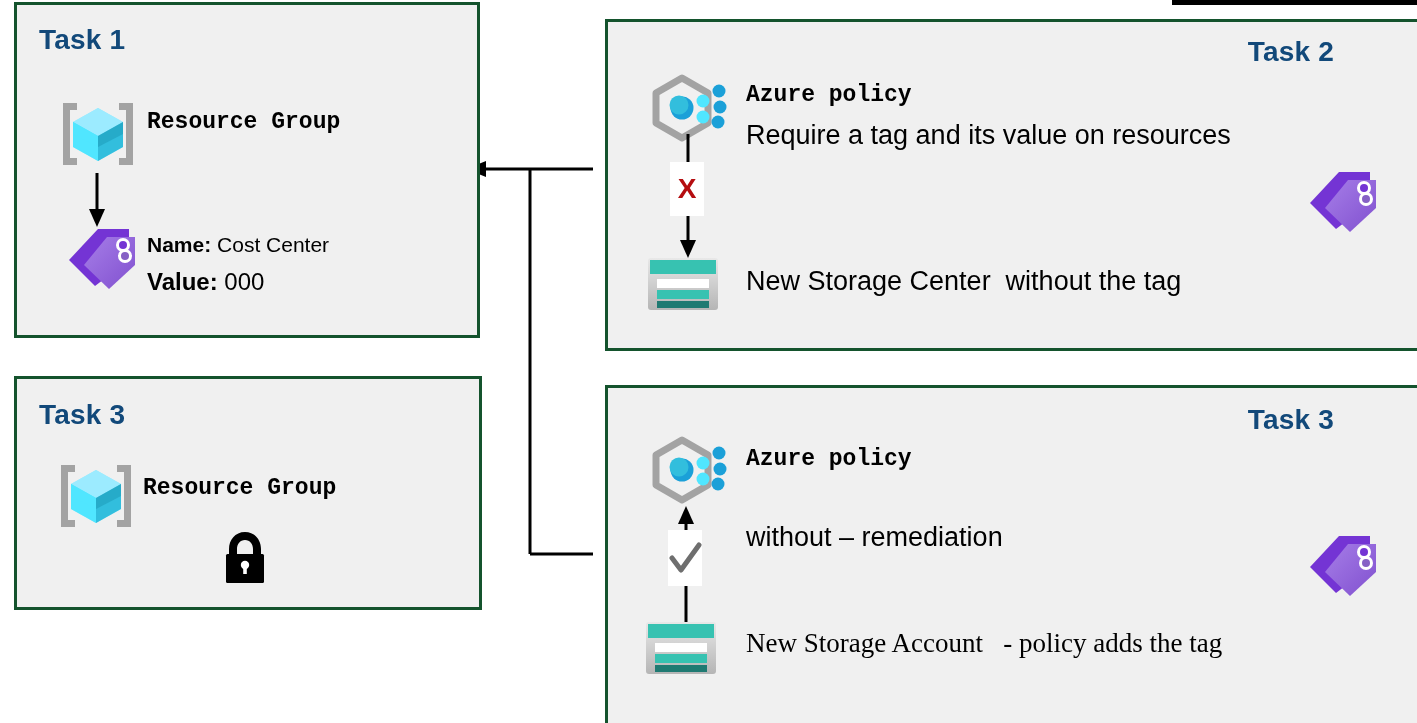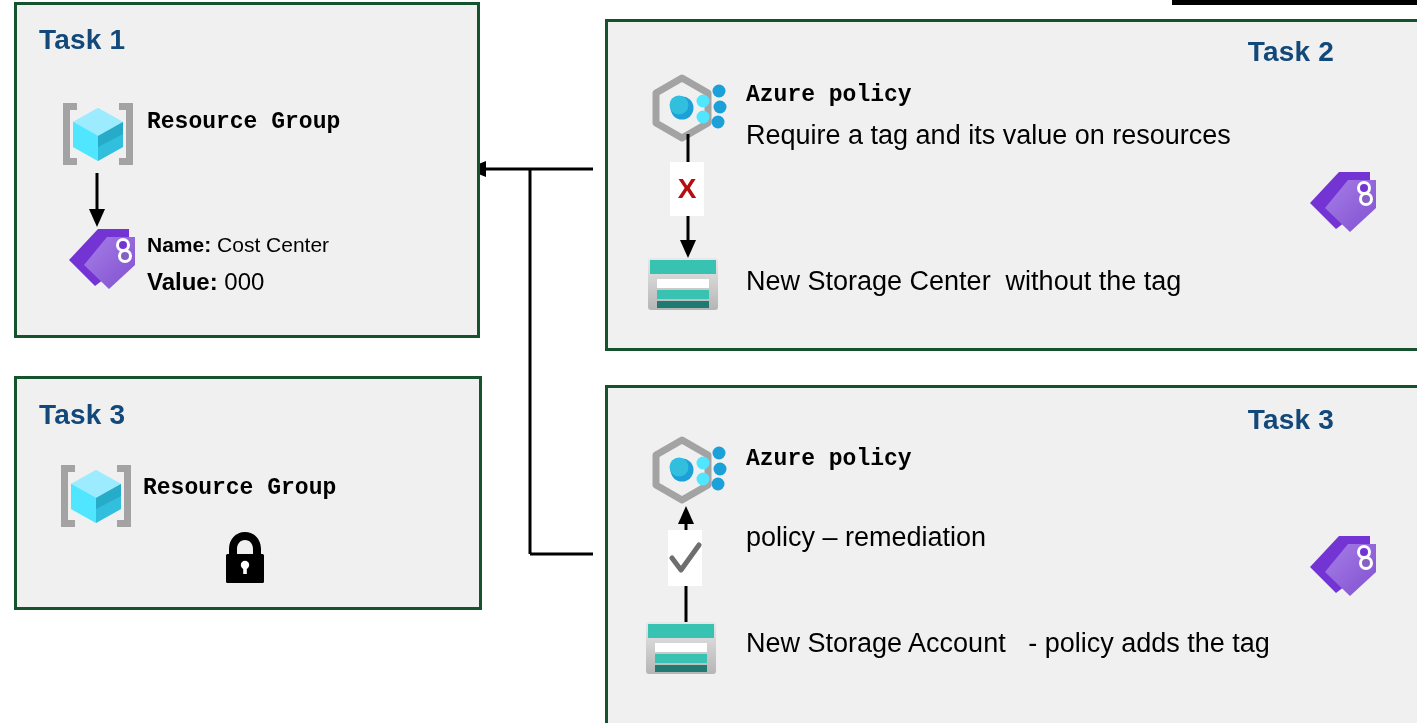--- a/index.html
+++ b/index.html
@@ -281,21 +281,21 @@
         <circle cx="29" cy="31" r="9.5" fill="#32bedd"></circle>
         <circle cx="53" cy="27" r="6.5" fill="#50e6ff"></circle>
         <circle cx="53" cy="43" r="6.5" fill="#50e6ff"></circle>
         <circle cx="69" cy="17" r="6.5" fill="#1ba0d8"></circle>
         <circle cx="70" cy="33" r="6.5" fill="#1ba0d8"></circle>
         <circle cx="68" cy="48" r="6.5" fill="#1ba0d8"></circle>
       </svg>
     </div>
 
     <div class="txt hdr-bold" style="left:138px; top:58px;">Azure policy</div>
-    <div class="txt body-txt" style="left:138px; top:134px;">policy – remediation</div>
+    <div class="txt body-txt" style="left:138px; top:134px;">without – remediation</div>
 
     <div class="arrow-v" style="left:68px; top:116px;">
       <svg width="20" height="126" viewBox="0 0 20 126">
         <path d="M10 126 L10 14" stroke="#000000" stroke-width="3" fill="none"></path>
         <polygon points="10,2 2,20 18,20" fill="#000000"></polygon>
       </svg>
     </div>
     <div class="badge" style="left:60px; top:142px; width:34px; height:56px;">
       <svg width="34" height="40" viewBox="0 0 34 40">
         <path d="M4 20 L13 32 L31 7" stroke="#6e6e6e" stroke-width="5" fill="none" stroke-linecap="round" stroke-linejoin="round"></path>
@@ -311,21 +311,21 @@
           </linearGradient>
         </defs>
         <rect x="2" y="2" width="70" height="52" rx="3" fill="url(#stg3)"></rect>
         <rect x="4" y="4" width="66" height="14" fill="#37c2b1"></rect>
         <rect x="11" y="23" width="52" height="9" fill="#ffffff"></rect>
         <rect x="11" y="34" width="52" height="9" fill="#37c2b1"></rect>
         <rect x="11" y="45" width="52" height="7" fill="#1f7a72"></rect>
       </svg>
     </div>
 
-    <div class="txt body-txt" style="left:138px; top:240px;">New Storage Account   - policy adds the tag</div>
+    <div class="txt body-txt" style="left:138px; top:240px;font-family:Liberation Serif, serif;">New Storage Account   - policy adds the tag</div>
 
     <div class="tag-icon" style="right:42px; top:142px;">
       <svg width="78" height="68" viewBox="0 0 78 68">
         <defs>
           <linearGradient id="tg3" x1="0" y1="0" x2="1" y2="1">
             <stop offset="0%" stop-color="#a67ee8"></stop>
             <stop offset="100%" stop-color="#8150cf"></stop>
           </linearGradient>
         </defs>
         <path d="M35 6 L66 6 L66 37 L32 63 L6 37 Z" fill="#7434d4"></path>

